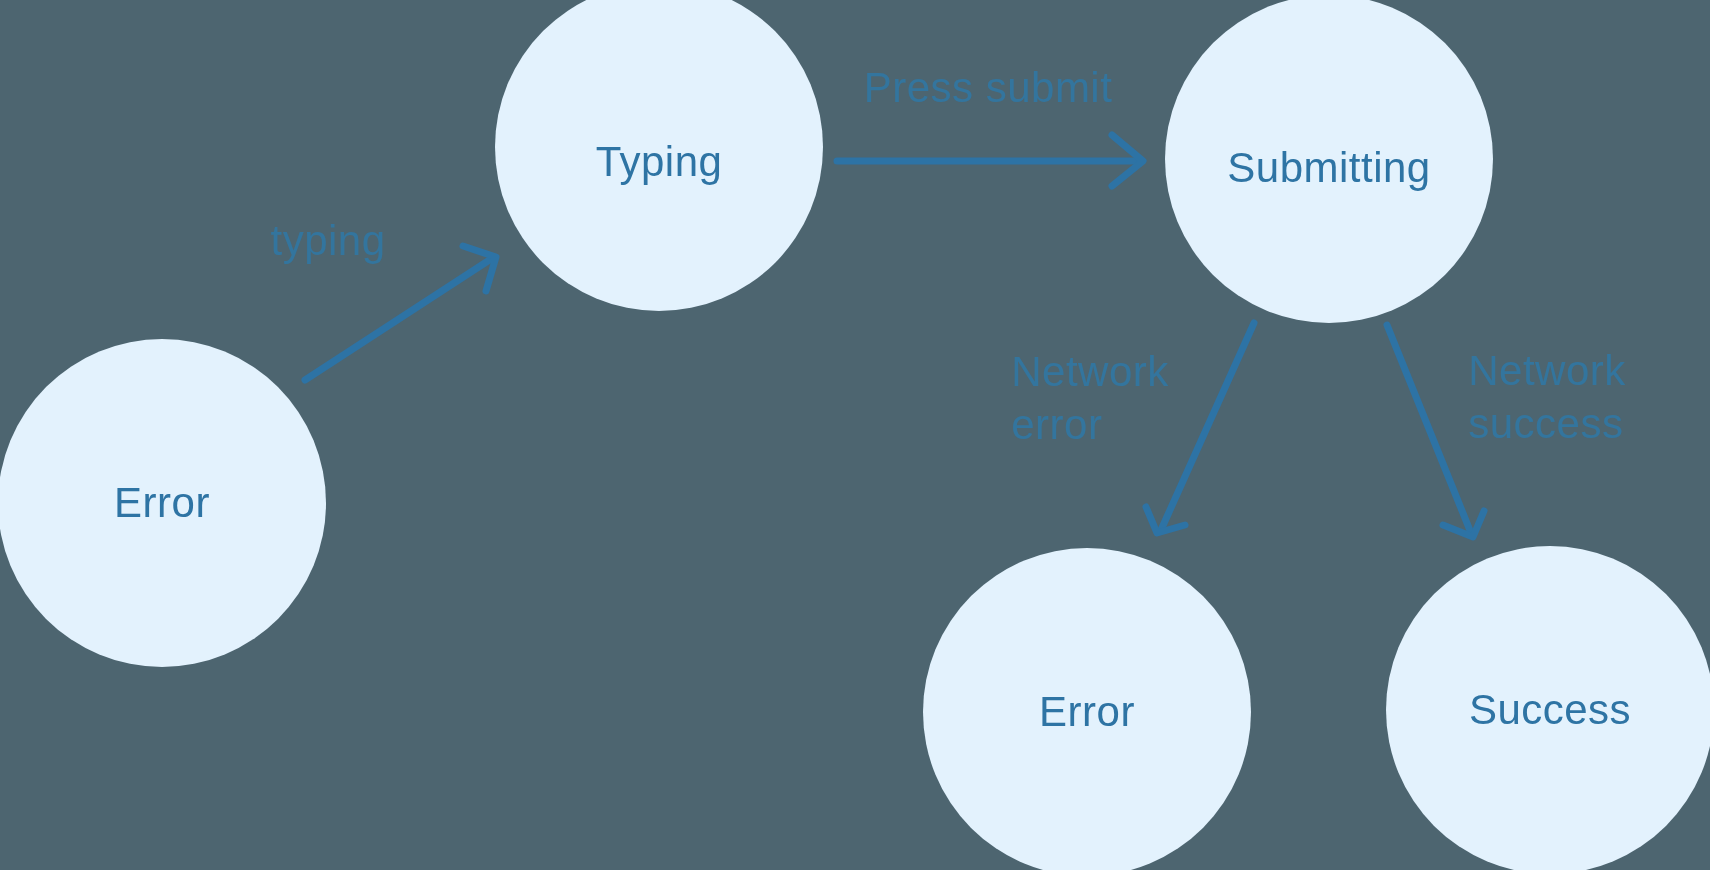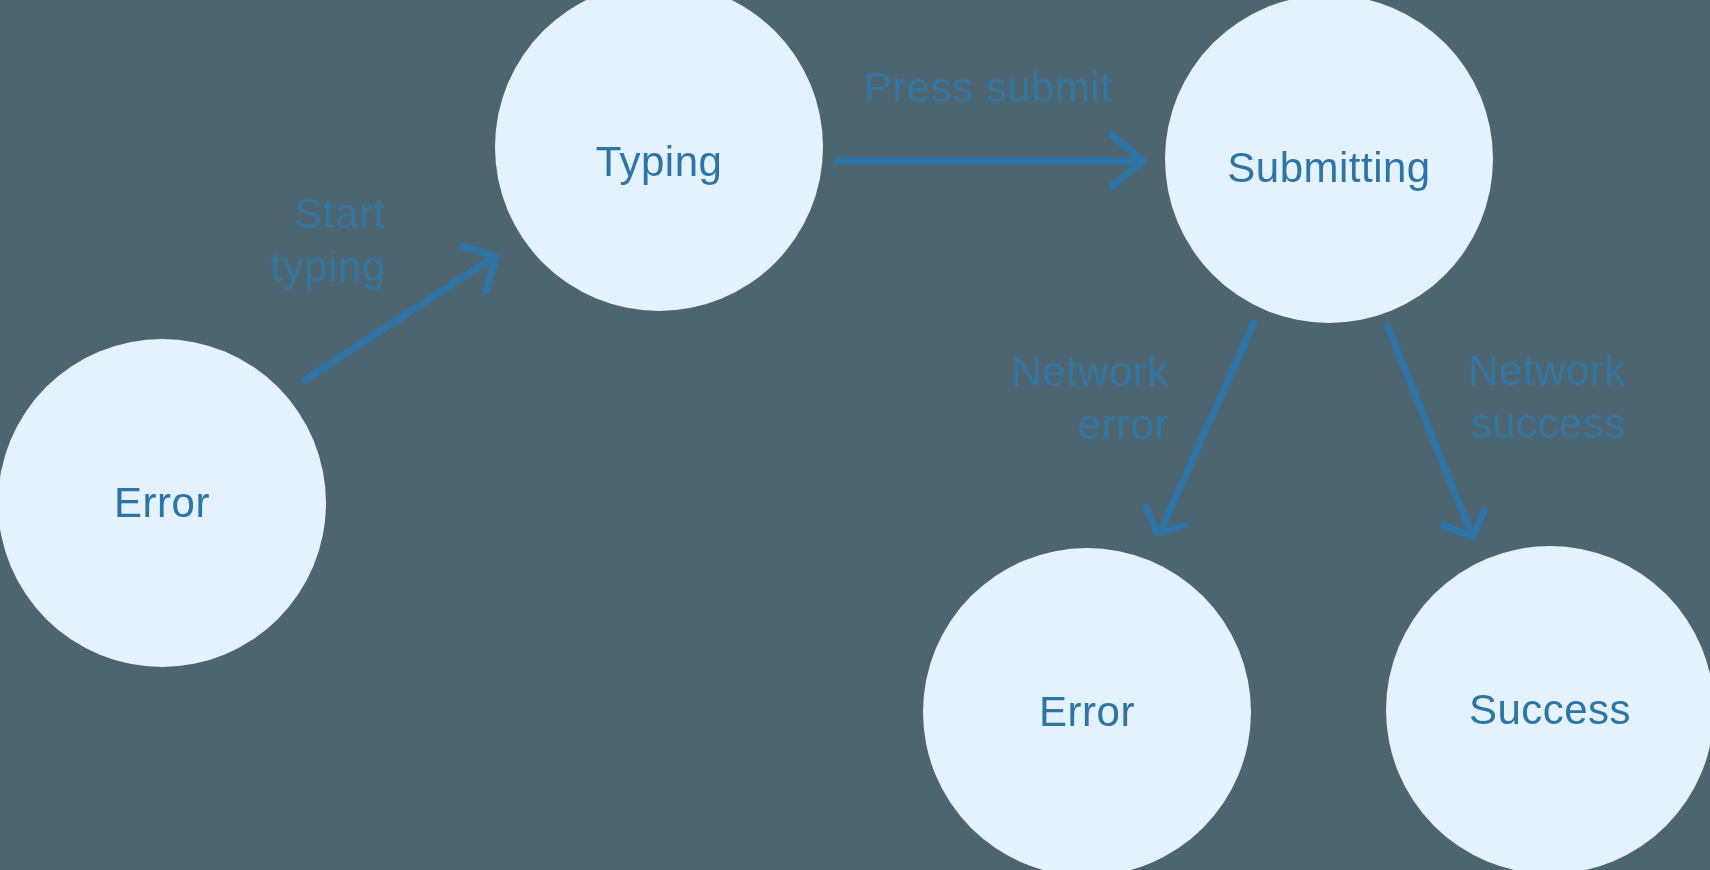--- a/index.html
+++ b/index.html
@@ -34,21 +34,21 @@
   .node-empty{left:-2px;top:339px;}
   .node-typing{left:495px;top:-17px;}
   .node-typing .node-label{padding-top:30px;}
   .node-submitting{left:1165px;top:-5px;}
   .node-submitting .node-label{padding-top:18px;}
   .node-error{left:923px;top:548px;}
   .node-success{left:1386px;top:546px;}
   .edge-label{
     position:absolute;
     transform:translate(-50%,-50%);
-    text-align:right;
+    text-align:left;
     font-size:42px;
     line-height:53px;
     font-weight:500;
     letter-spacing:.5px;
     white-space:nowrap;
     color:var(--edge-label,#33759E);
   }
   .edge-label span{display:block;}
   .label-start-typing{left:328px;top:240px;}
   .label-press-submit{left:988px;top:87px;}
@@ -93,21 +93,20 @@
 
   <div class="node node-error">
     <span class="node-label">Error</span>
   </div>
 
   <div class="node node-success">
     <span class="node-label">Success</span>
   </div>
 
   <div class="edge-label label-start-typing">
-    <span>Start</span>
     <span>typing</span>
   </div>
 
   <div class="edge-label label-press-submit">
     <span>Press submit</span>
   </div>
 
   <div class="edge-label label-network-error">
     <span>Network</span>
     <span>error</span>

